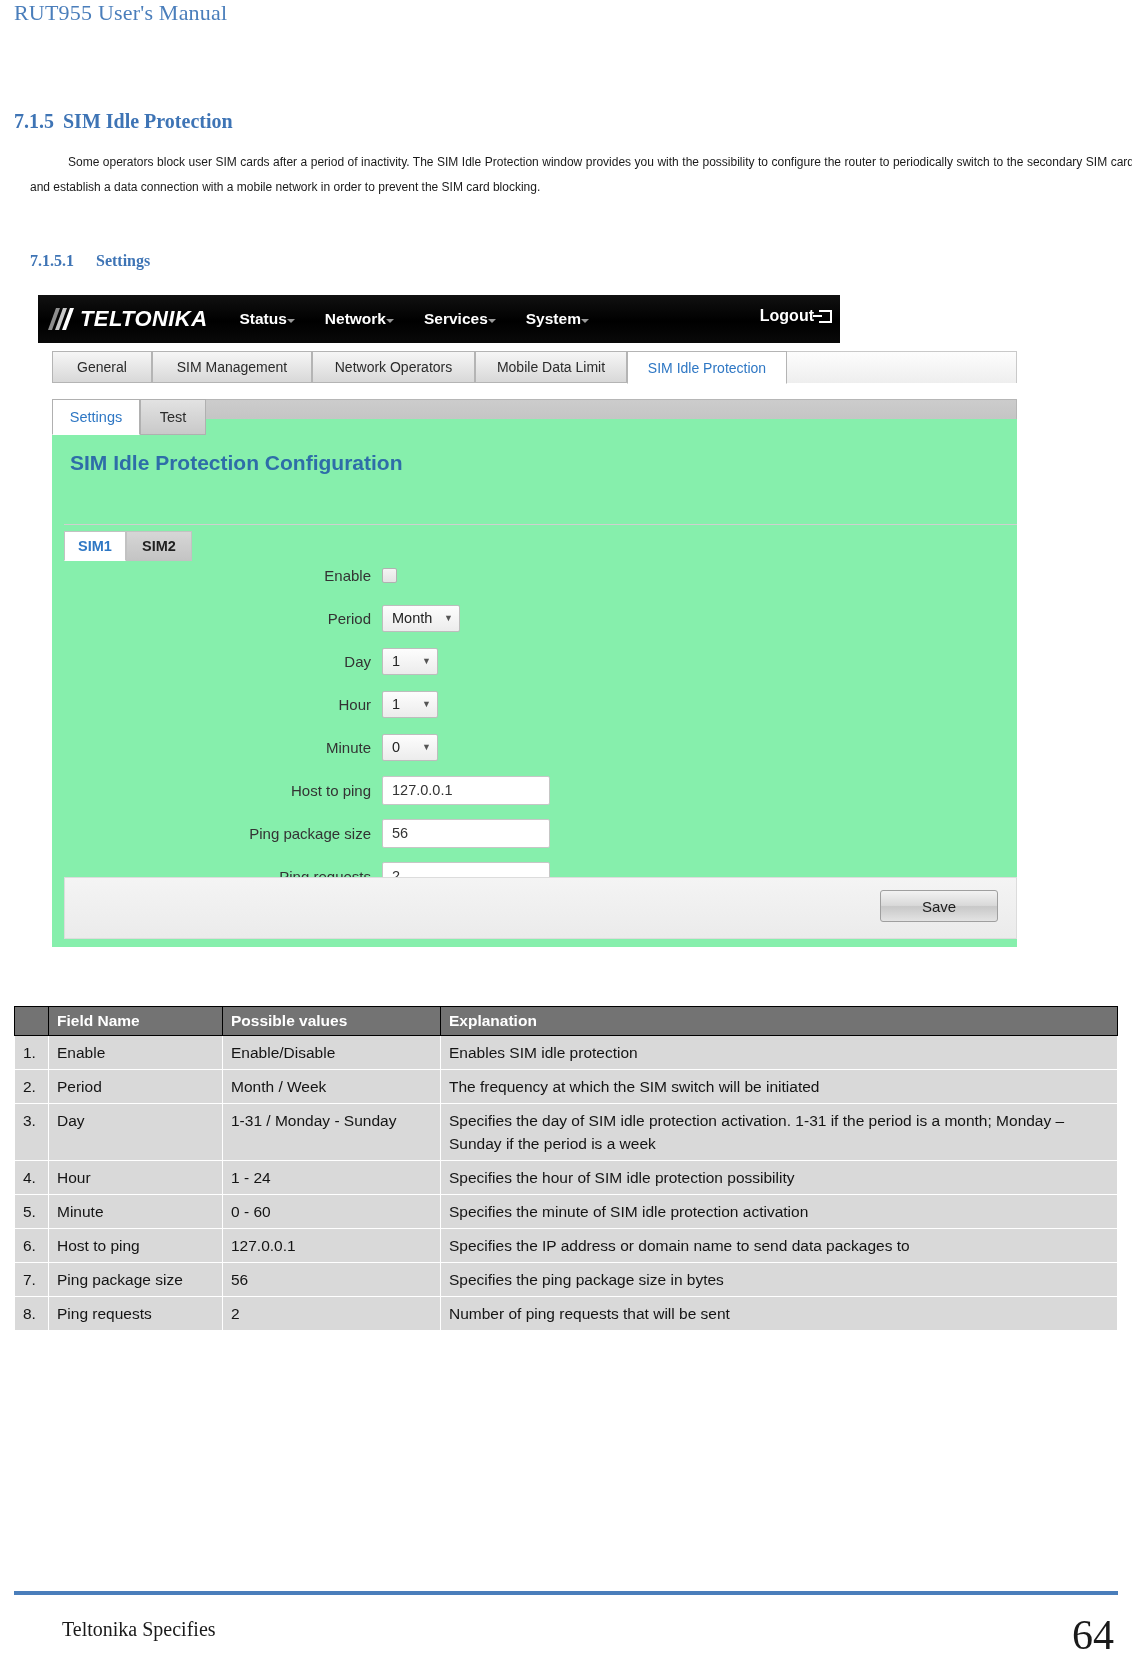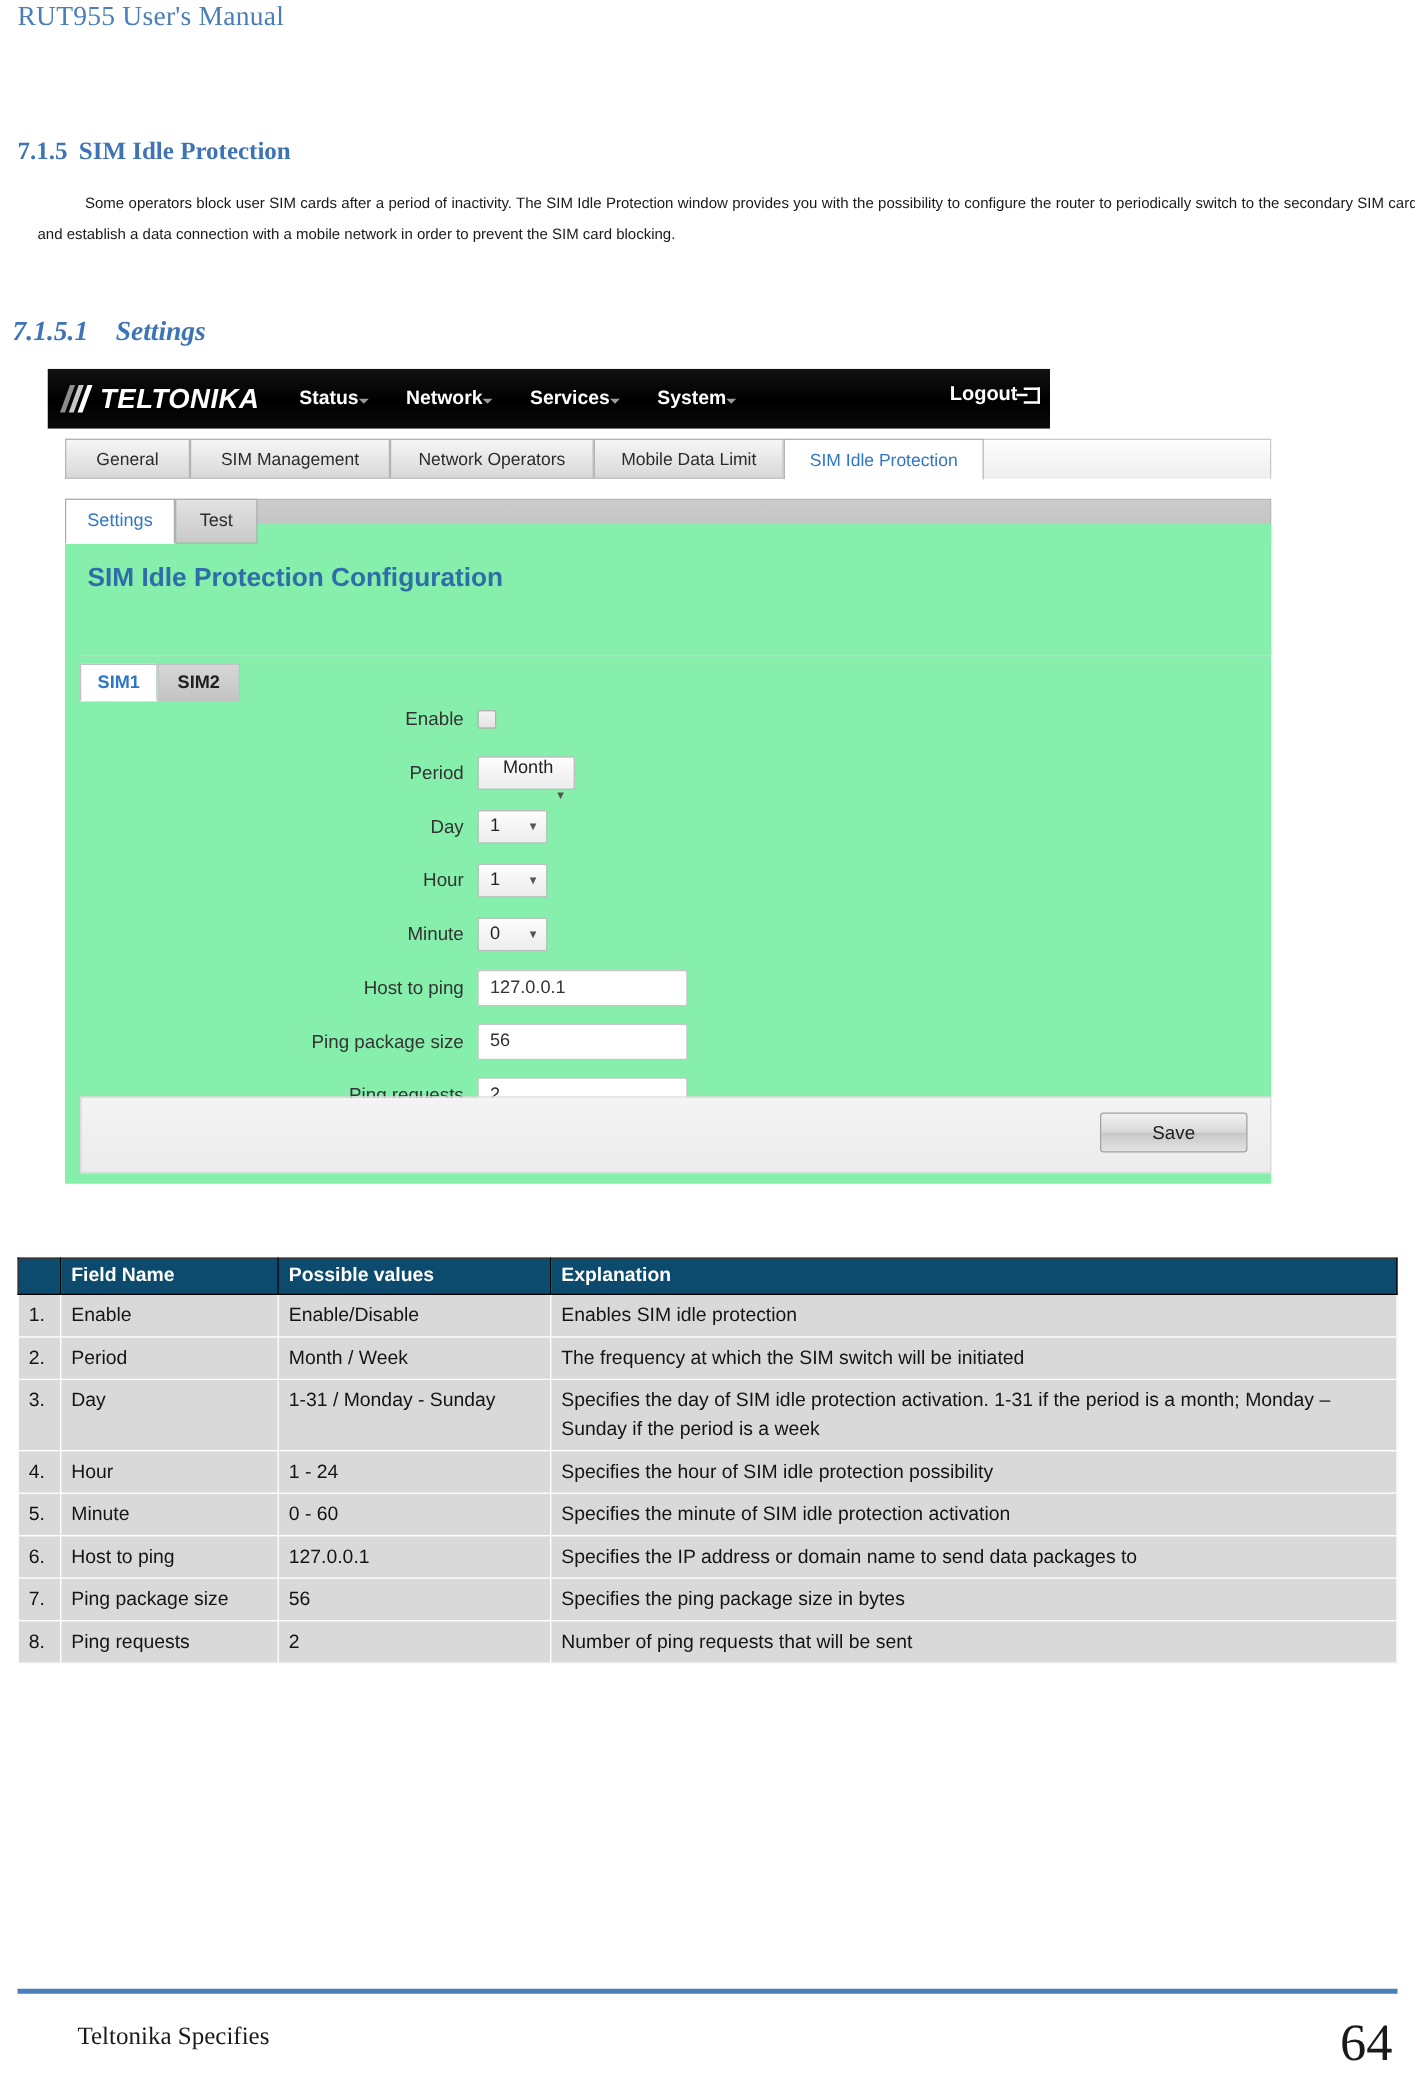--- a/index.html
+++ b/index.html
@@ -30,27 +30,26 @@
     left: 14px;
     font-family: "Liberation Serif", serif;
     font-weight: bold;
     font-size: 20px;
     color: #3E74B5;
     white-space: nowrap;
   }
   .h3 .num { margin-right: 9px; }
   .h4 {
     position: absolute;
-    left: 10px;
+    left: 30px;
     font-family: "Liberation Serif", serif;
     font-weight: bold;
-    font-size: 22px;
+    font-size: 16px;
     color: #3E74B5;
     white-space: nowrap;
-    font-style: italic;
   }
   .h4 .num { margin-right: 22px; }
 
   
   .body-par {
     position: absolute;
     left: 30px;
     width: 1104px;
     font-family: "Liberation Sans", sans-serif;
     font-size: 12px;
@@ -293,21 +292,21 @@
   .tbl {
     position: absolute;
     left: 14px; top: 1006px;
     width: 1104px;
     border-collapse: collapse;
     font-family: "Liberation Sans", sans-serif;
     font-size: 15.5px;
     color: #141414;
   }
   .tbl th {
-    background: #0c4a6e;
+    background: #737373;
     color: #ffffff;
     font-weight: bold;
     text-align: left;
     padding: 5px 8px;
     border: 1px solid #000000;
     white-space: nowrap;
   }
   .tbl td {
     background: #d9d9d9;
     border: 1px solid #ffffff;
@@ -409,21 +408,21 @@
     <div class="simtab active" style="left:12px; width:62px;">SIM1</div>
     <div class="simtab idle" style="left:74px; width:66px;">SIM2</div>
 
     <div class="frow" style="top:142px; left:120px;">
       <span class="flabel" style="width:210px;">Enable</span>
       <span class="chk"></span>
     </div>
 
     <div class="frow" style="top:185px; left:120px;">
       <span class="flabel" style="width:210px;">Period</span>
-      <span class="sel" style="width:78px;flex-direction:column;">
+      <span class="sel" style="width:78px;">
         <span>Month</span>
         <span class="arw">▼</span>
       </span>
     </div>
 
     <div class="frow" style="top:228px; left:120px;">
       <span class="flabel" style="width:210px;">Day</span>
       <span class="sel" style="width:56px;">
         <span>1</span>
         <span class="arw">▼</span>

